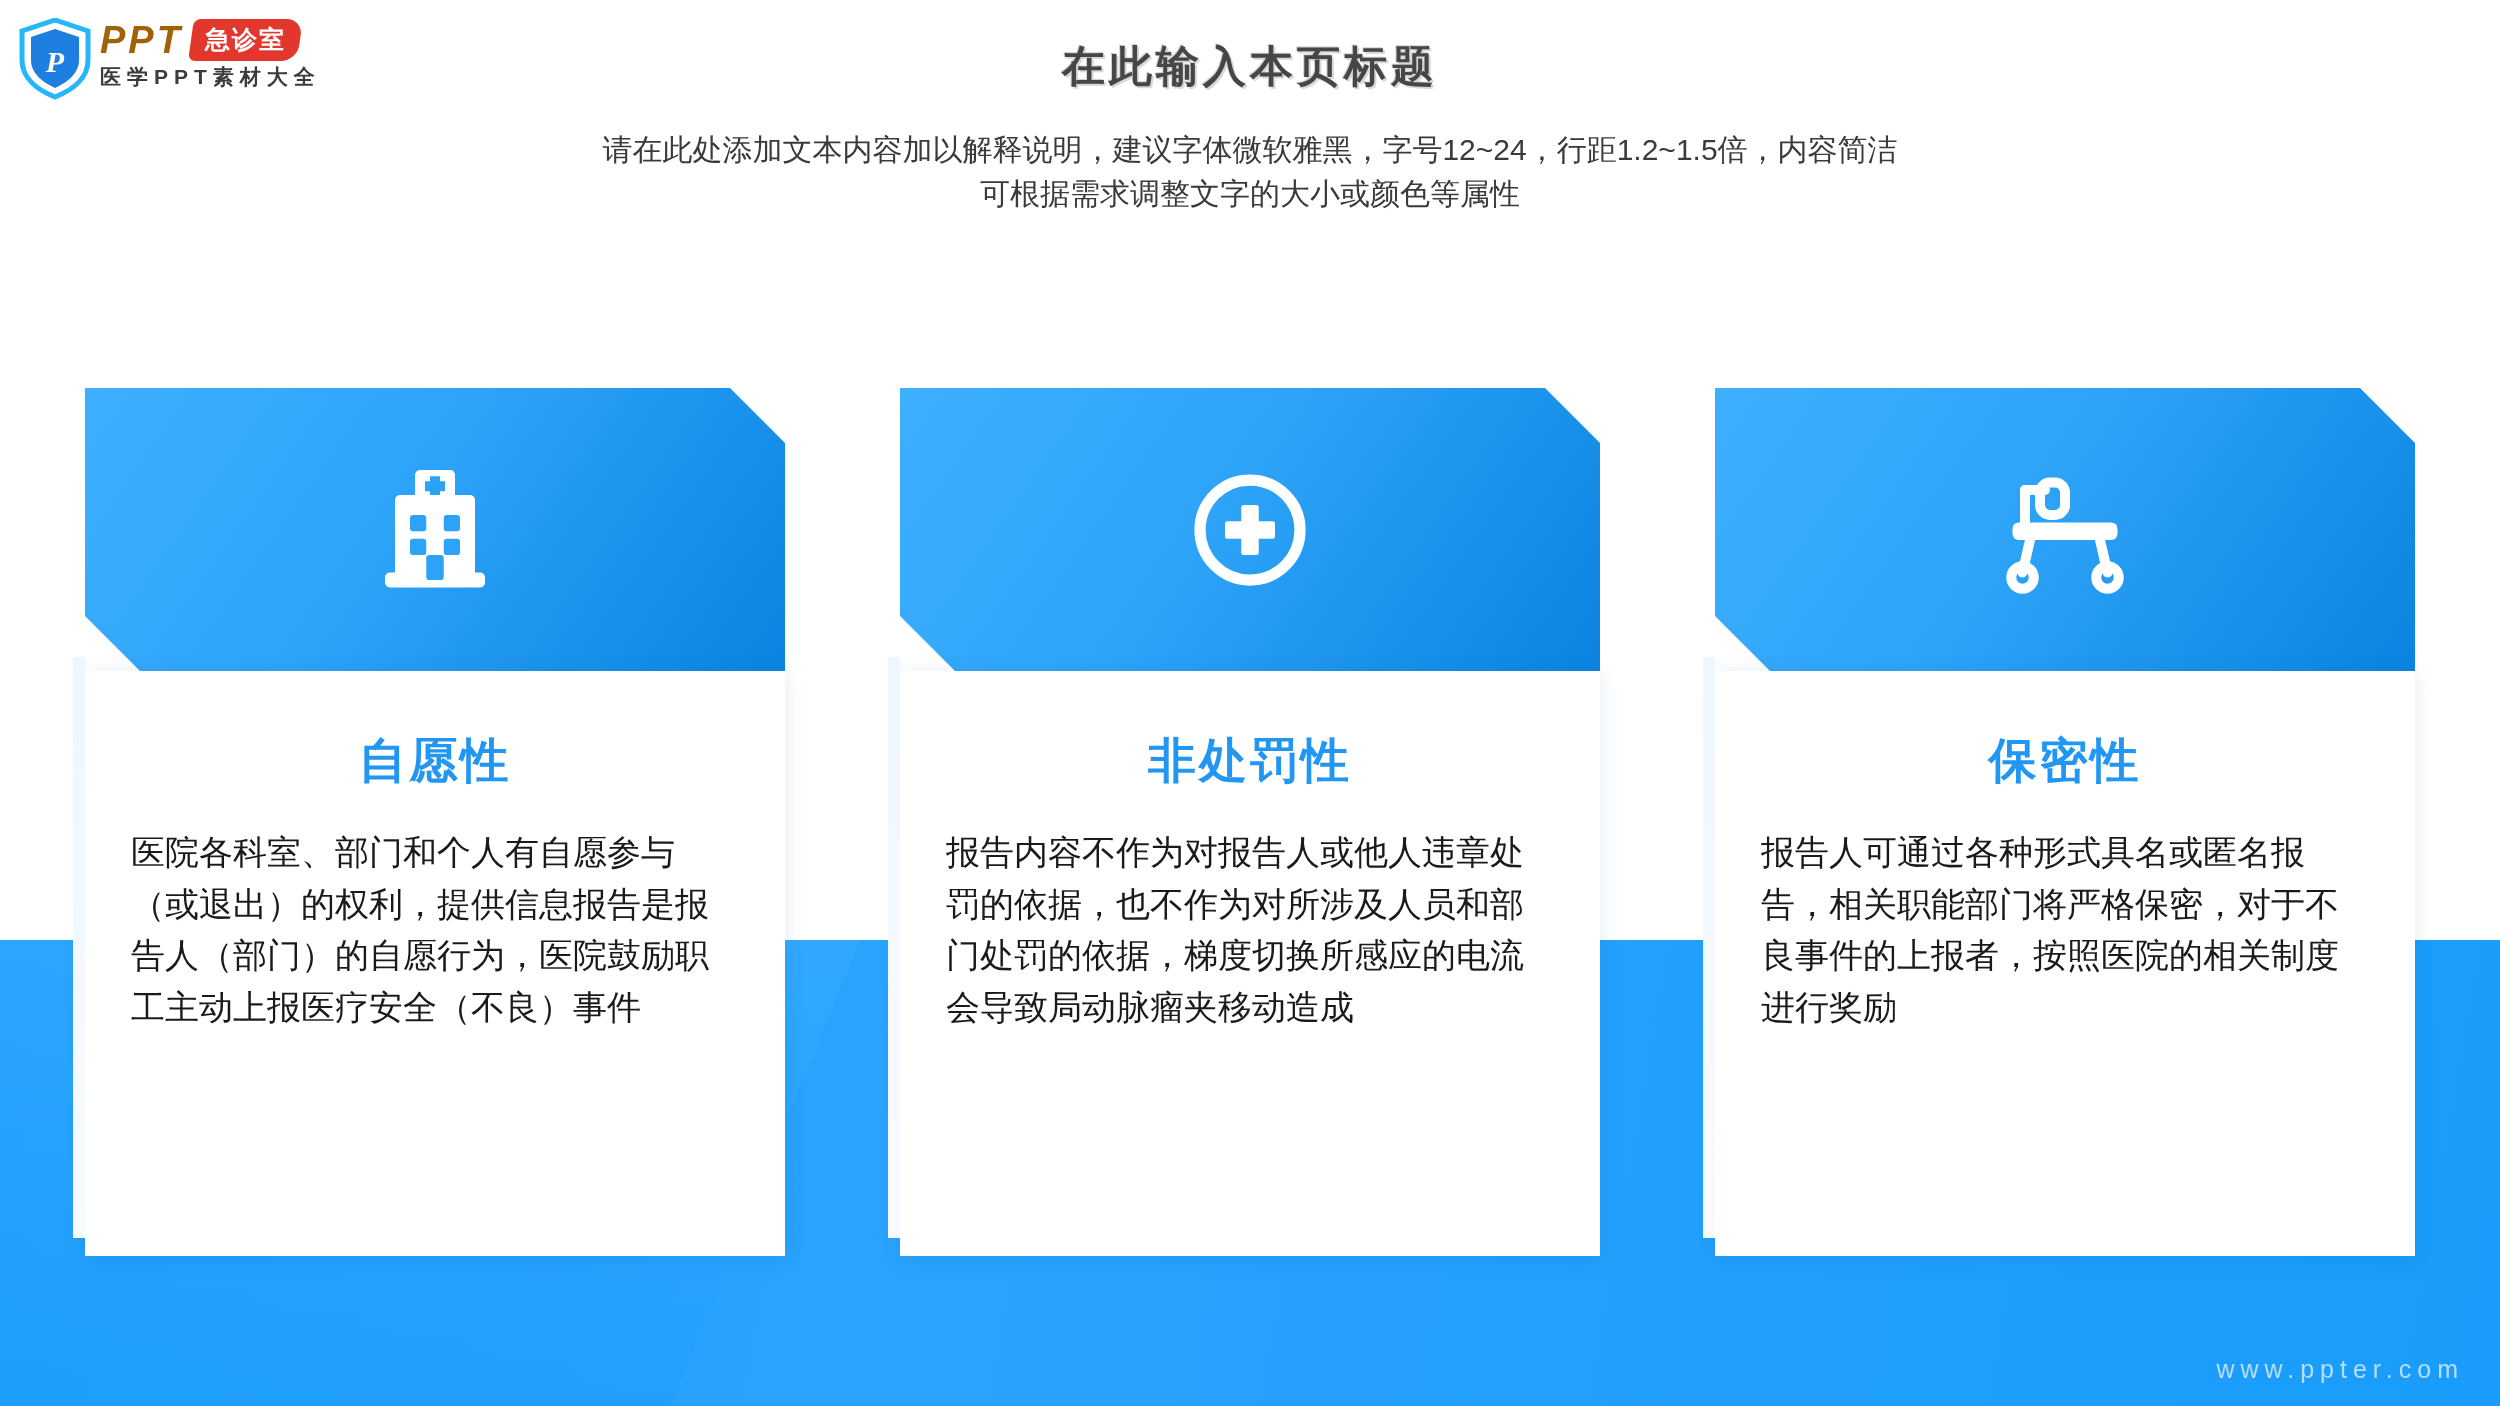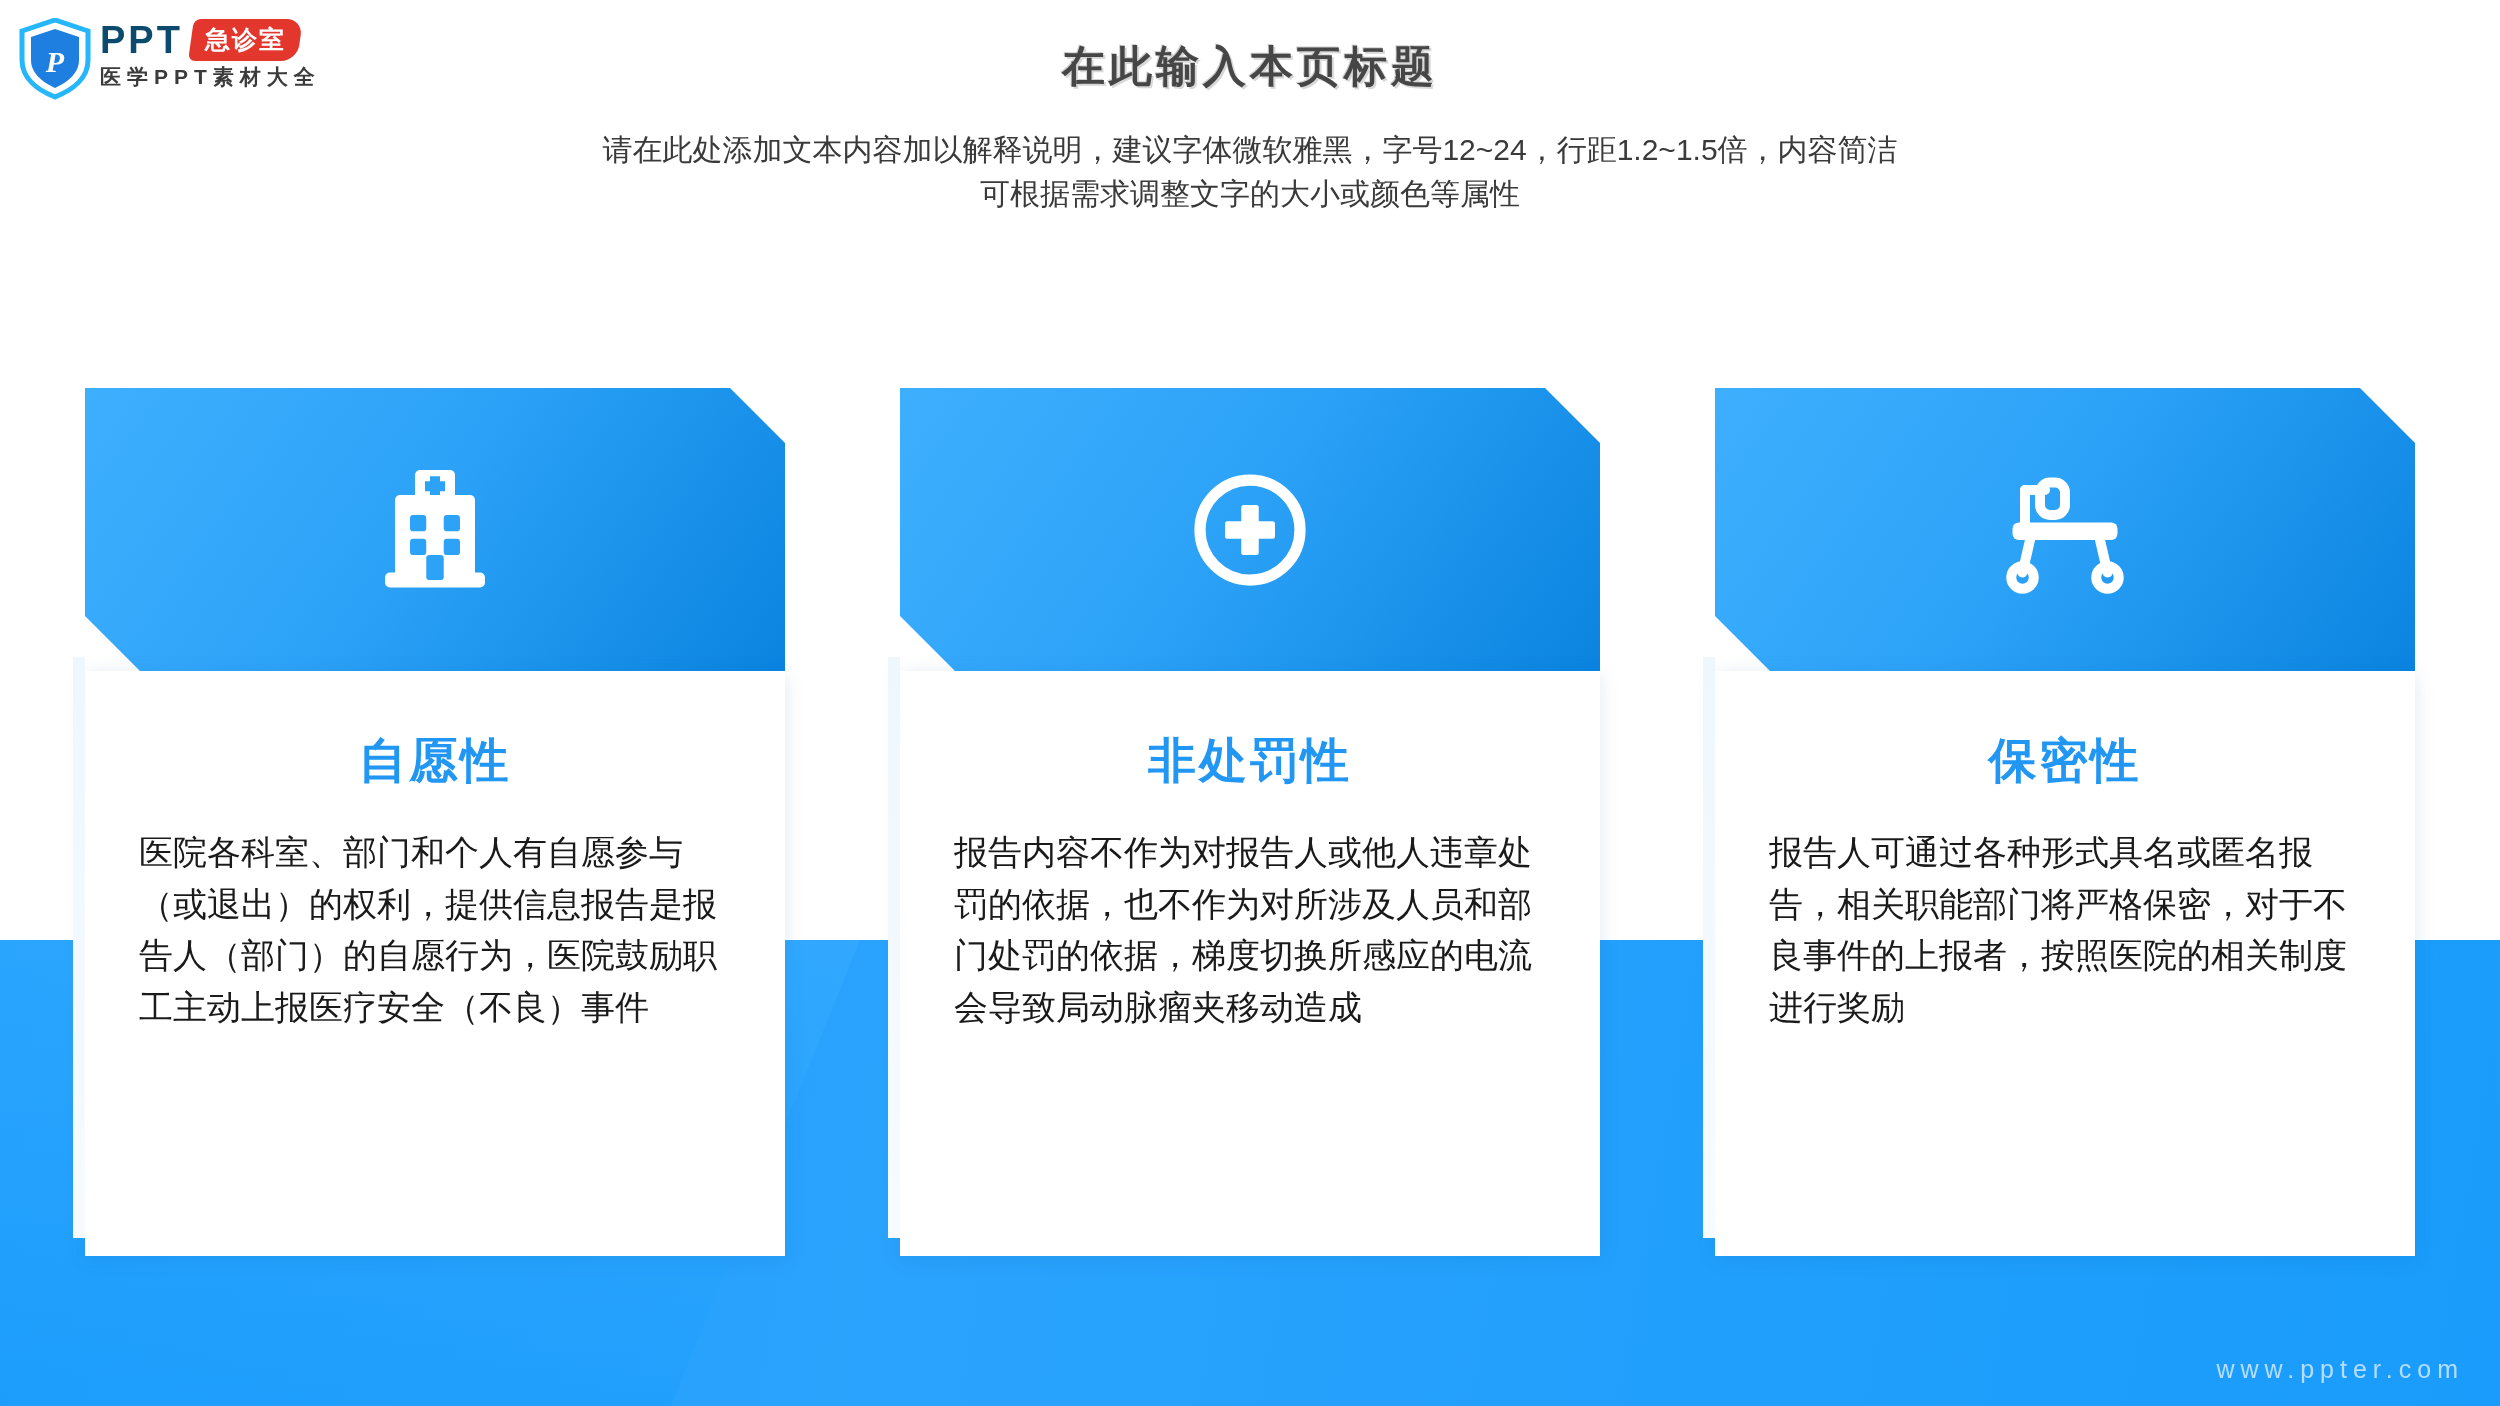--- a/index.html
+++ b/index.html
@@ -29,21 +29,21 @@
     font-size:25px; letter-spacing:6px; color:#cfe9ff; opacity:.85;
     z-index:6; font-family:Liberation Sans, sans-serif;
   }
 
   
   .logo{ position:absolute; left:14px; top:16px; width:420px; height:86px; z-index:9; }
   .shield{ position:absolute; left:4px; top:2px; width:74px; height:82px; }
   .logo-text{ position:absolute; left:86px; top:2px; }
   .logo-row1{ display:flex; align-items:center; gap:8px; height:44px;}
   .ppt-word{
-    font-size:38px; font-weight:bold; color:#0c4a6e;
+    font-size:38px; font-weight:bold; font-style:italic; color:#a16207;
     letter-spacing:3px; line-height:40px; font-family:"Liberation Sans",sans-serif;
   }
   .badge{
     background:#e3372e; color:#fff; font-size:25px; font-weight:bold;
     padding:4px 14px 5px 14px; border-radius:7px 16px 16px 7px; letter-spacing:2px;
     transform:skewX(-8deg);
   }
   .badge span{ display:inline-block; transform:skewX(8deg); }
   .logo-row2{
     margin-top:1px; font-size:21px; color:#3b3b3b; letter-spacing:6px; font-weight:bold;
@@ -85,21 +85,20 @@
     content:""; position:absolute; left:-12px; top:-14px; bottom:18px; width:12px;
     background:linear-gradient(180deg,#eef7fe,#f7fbff); 
   }
   .card-title{
     font-size:48px; font-weight:bold; color:#2196f3; letter-spacing:3px;
     margin-bottom:34px; text-shadow:1px 1px 0 rgba(255,255,255,.9);
   }
   .card-text{
     font-size:34px; color:#1a1a1a; line-height:1.52; text-align:left;
     letter-spacing:0px;
-    margin-left:8px;
   }
 </style>
 </head>
 <body>
 
 <div class="bottom-band">
   <div class="band-wedge"></div>
 </div>
 <div class="watermark">www.ppter.com</div>
 

